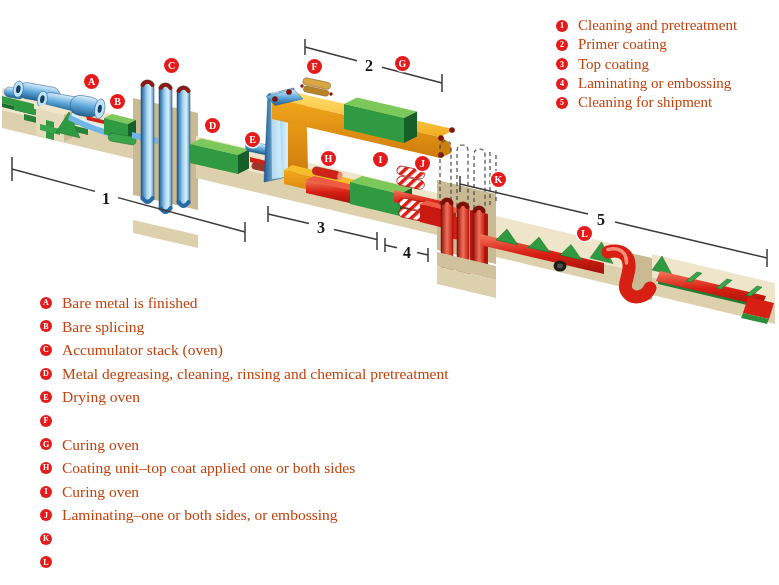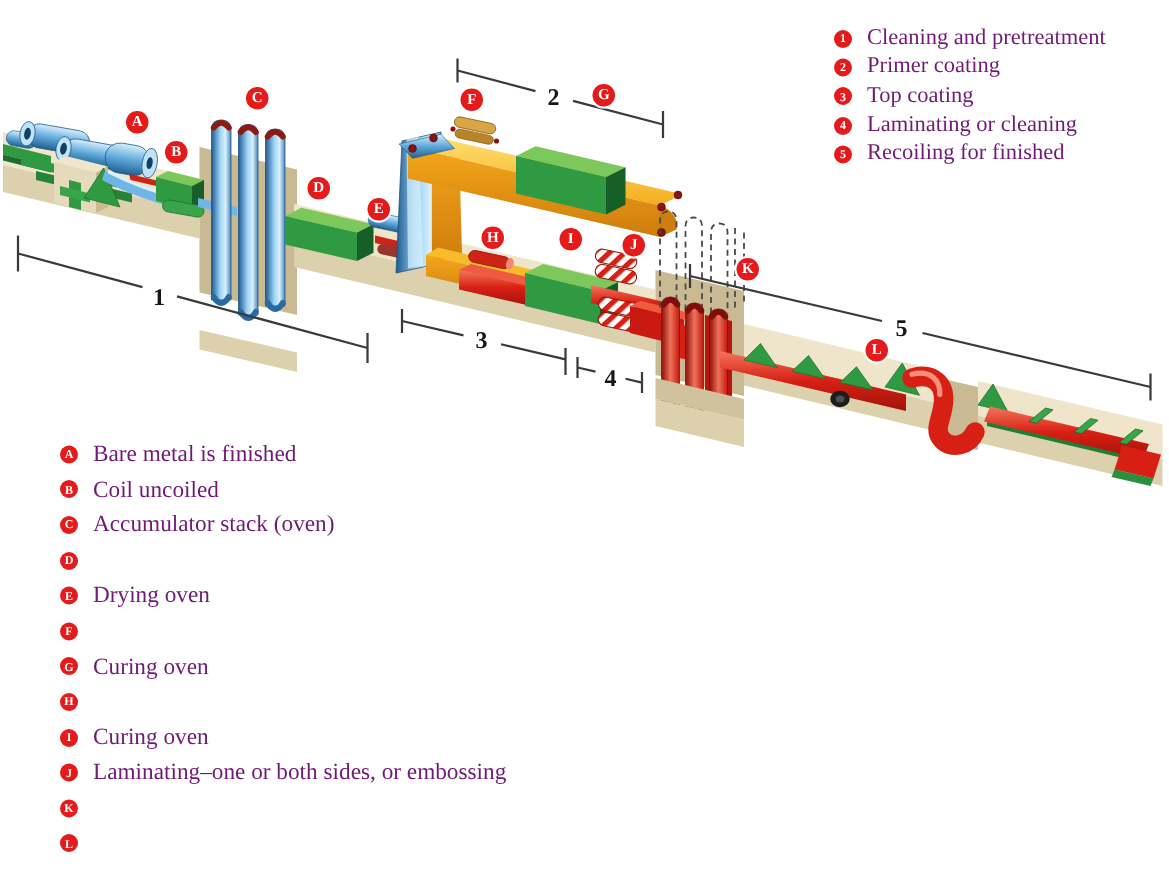--- a/index.html
+++ b/index.html
@@ -17,21 +17,21 @@
   
   .legend{position:absolute;z-index:6;}
   .legend-top{left:556px;top:16px;}
   .legend-bottom{left:40px;top:291px;}
   .lrow{display:flex;align-items:center;}
   .legend-top .lrow{height:19.3px;}
   .legend-bottom .lrow{height:23.6px;}
   .lbadge{width:12px;height:12px;border-radius:50%;background:#e41a1b;color:#fff;
           display:flex;align-items:center;justify-content:center;
           font:bold 8px "Liberation Serif",serif;flex:0 0 12px;}
-  .ltext{margin-left:10px;font-size:15.5px;color:#701a75;white-space:nowrap;line-height:1;}
+  .ltext{margin-left:10px;font-size:15.5px;color:#c2410c;white-space:nowrap;line-height:1;}
   .legend-top .ltext{font-size:15px;}
 </style>
 </head>
 <body>
 
 <div class="stage">
 
   <svg width="779" height="585" viewBox="0 0 779 585">
     <defs>
       <linearGradient id="gBlueH" x1="0" y1="0" x2="0" y2="1">
@@ -327,57 +327,59 @@
     <div class="lrow">
       <span class="lbadge">2</span>
       <span class="ltext">Primer coating</span>
     </div>
     <div class="lrow">
       <span class="lbadge">3</span>
       <span class="ltext">Top coating</span>
     </div>
     <div class="lrow">
       <span class="lbadge">4</span>
-      <span class="ltext">Laminating or cleaning</span>
+      <span class="ltext">Laminating or embossing</span>
     </div>
     <div class="lrow">
       <span class="lbadge">5</span>
-      <span class="ltext">Recoiling for finished</span>
+      <span class="ltext">Cleaning for shipment</span>
     </div>
   </div>
 
   <div class="legend legend-bottom">
     <div class="lrow">
       <span class="lbadge">A</span>
       <span class="ltext">Bare metal is finished</span>
     </div>
     <div class="lrow">
       <span class="lbadge">B</span>
-      <span class="ltext">Coil uncoiled</span>
+      <span class="ltext">Bare splicing</span>
     </div>
     <div class="lrow">
       <span class="lbadge">C</span>
       <span class="ltext">Accumulator stack (oven)</span>
     </div>
     <div class="lrow">
       <span class="lbadge">D</span>
+      <span class="ltext">Metal degreasing, cleaning, rinsing and chemical pretreatment</span>
     </div>
     <div class="lrow">
       <span class="lbadge">E</span>
       <span class="ltext">Drying oven</span>
     </div>
     <div class="lrow">
       <span class="lbadge">F</span>
     </div>
     <div class="lrow">
       <span class="lbadge">G</span>
       <span class="ltext">Curing oven</span>
     </div>
     <div class="lrow">
       <span class="lbadge">H</span>
+      <span class="ltext">Coating unit–top coat applied one or both sides</span>
     </div>
     <div class="lrow">
       <span class="lbadge">I</span>
       <span class="ltext">Curing oven</span>
     </div>
     <div class="lrow">
       <span class="lbadge">J</span>
       <span class="ltext">Laminating–one or both sides, or embossing</span>
     </div>
     <div class="lrow">

